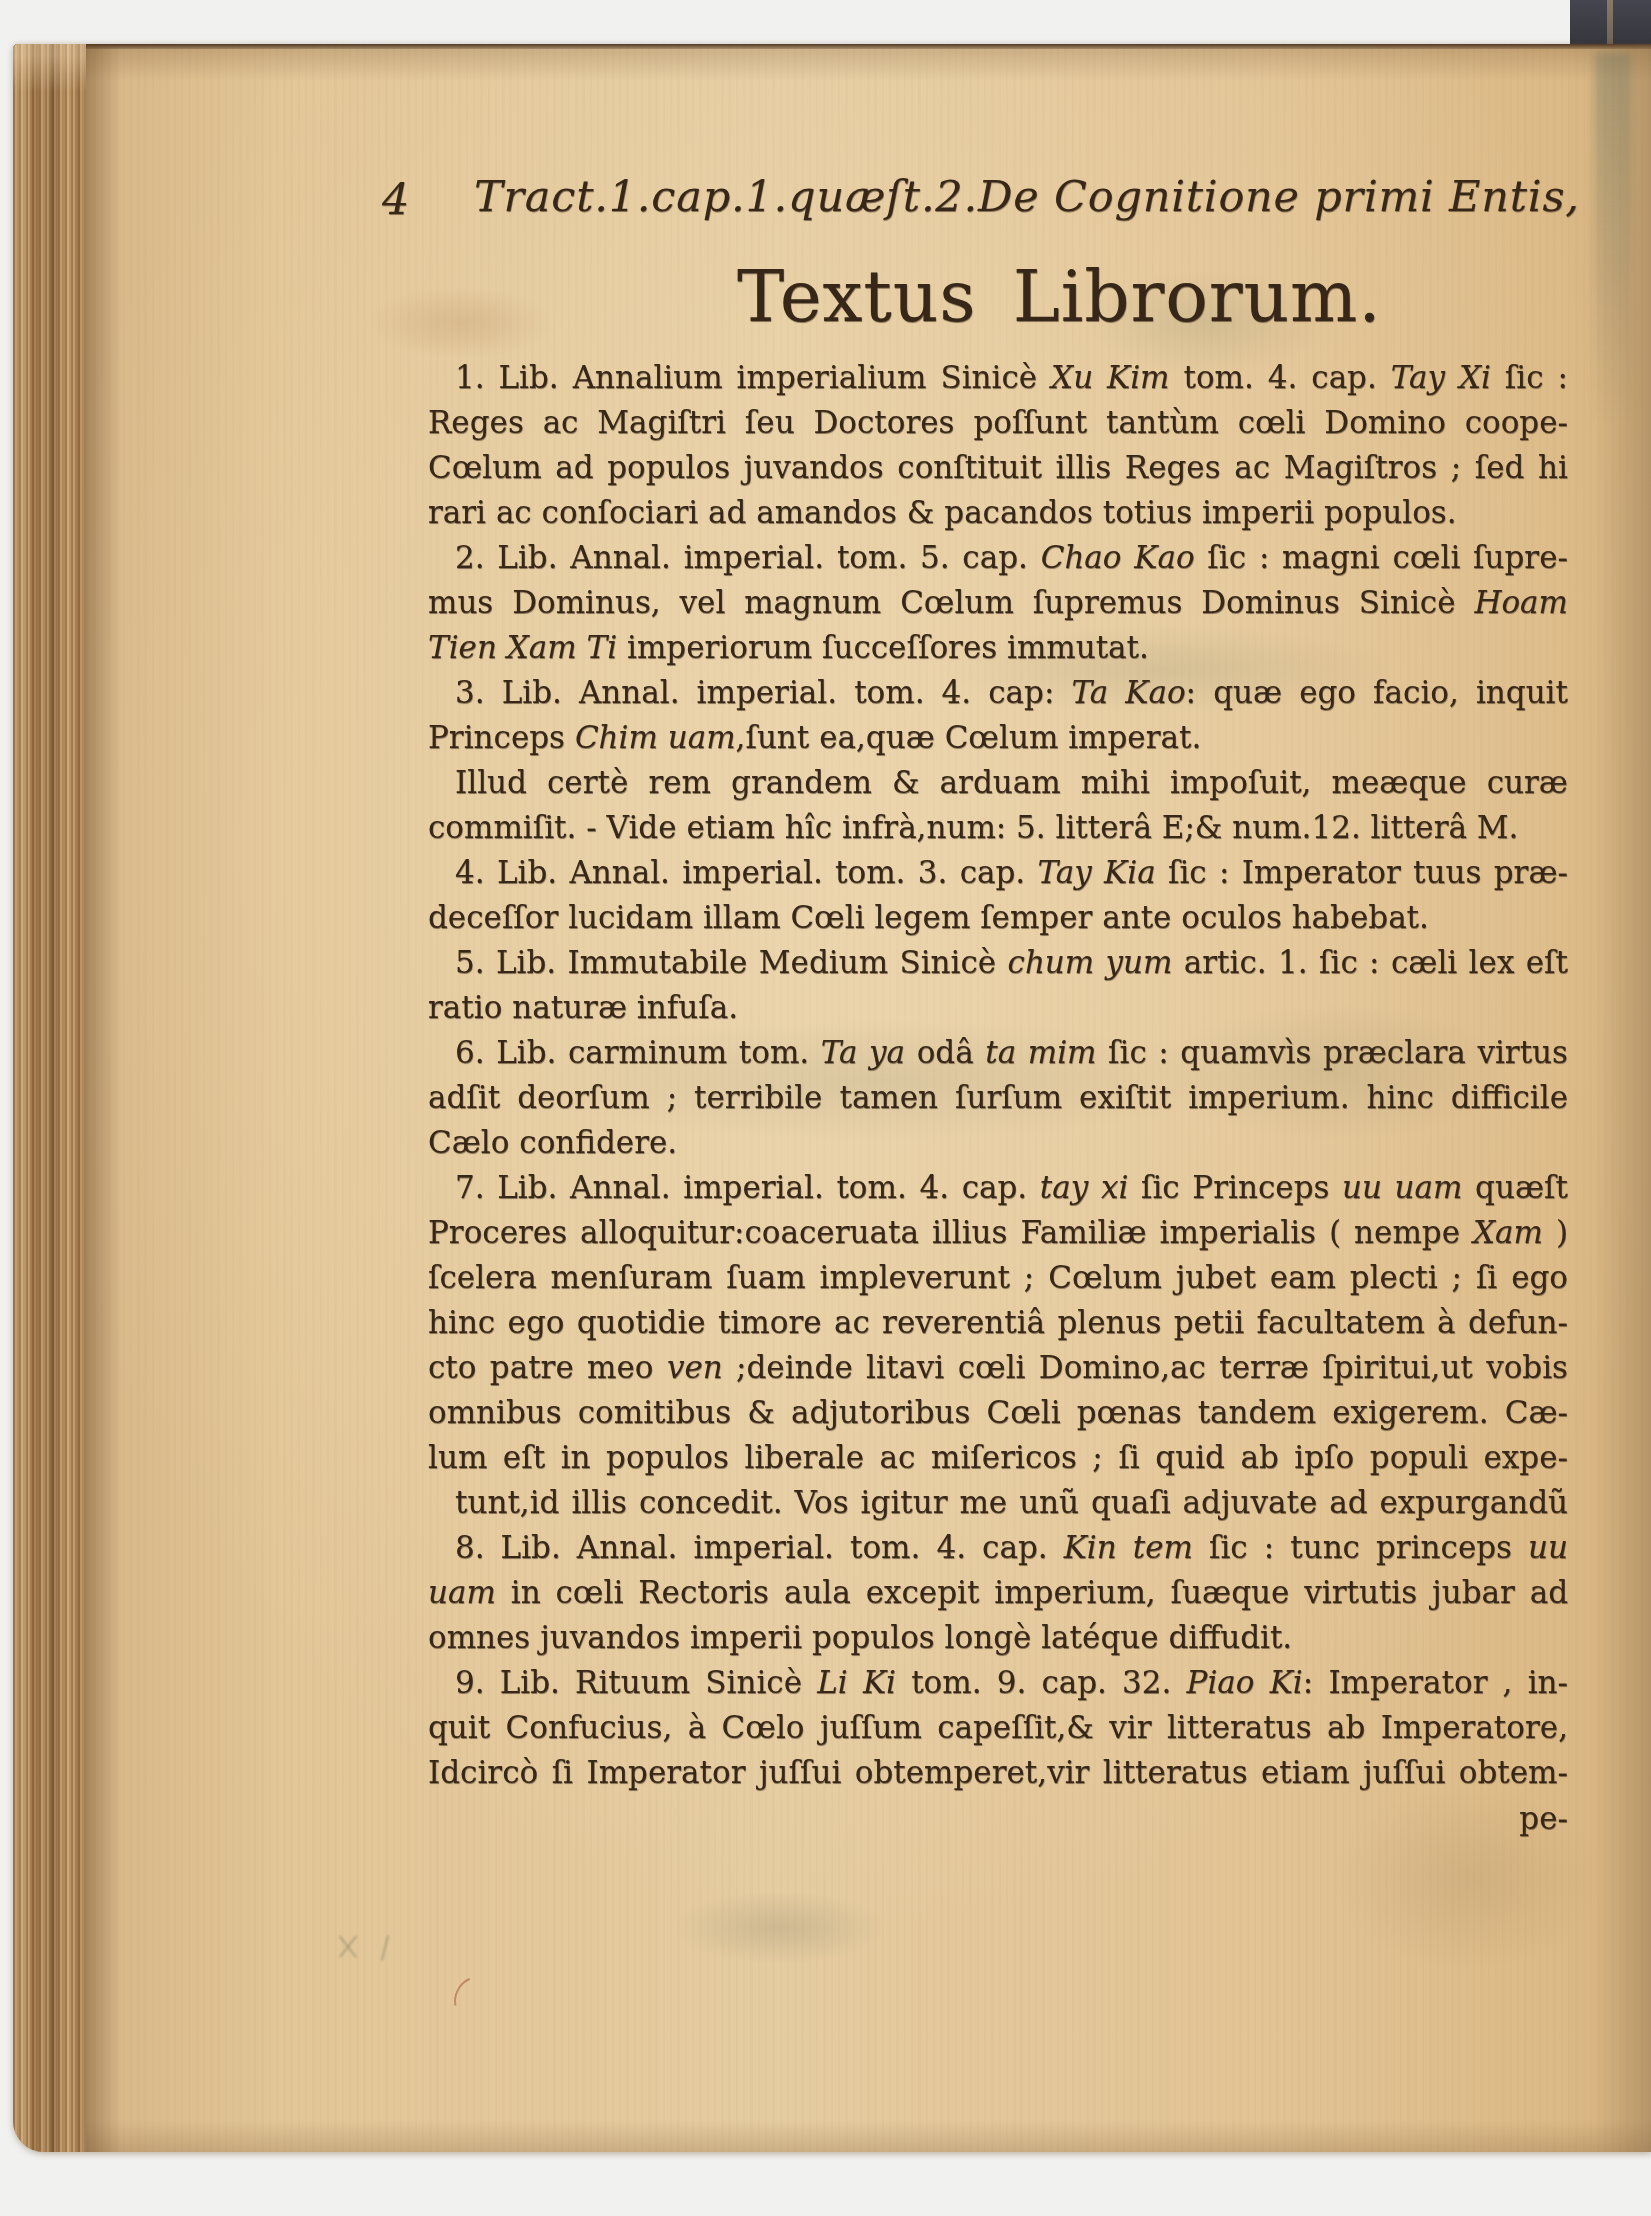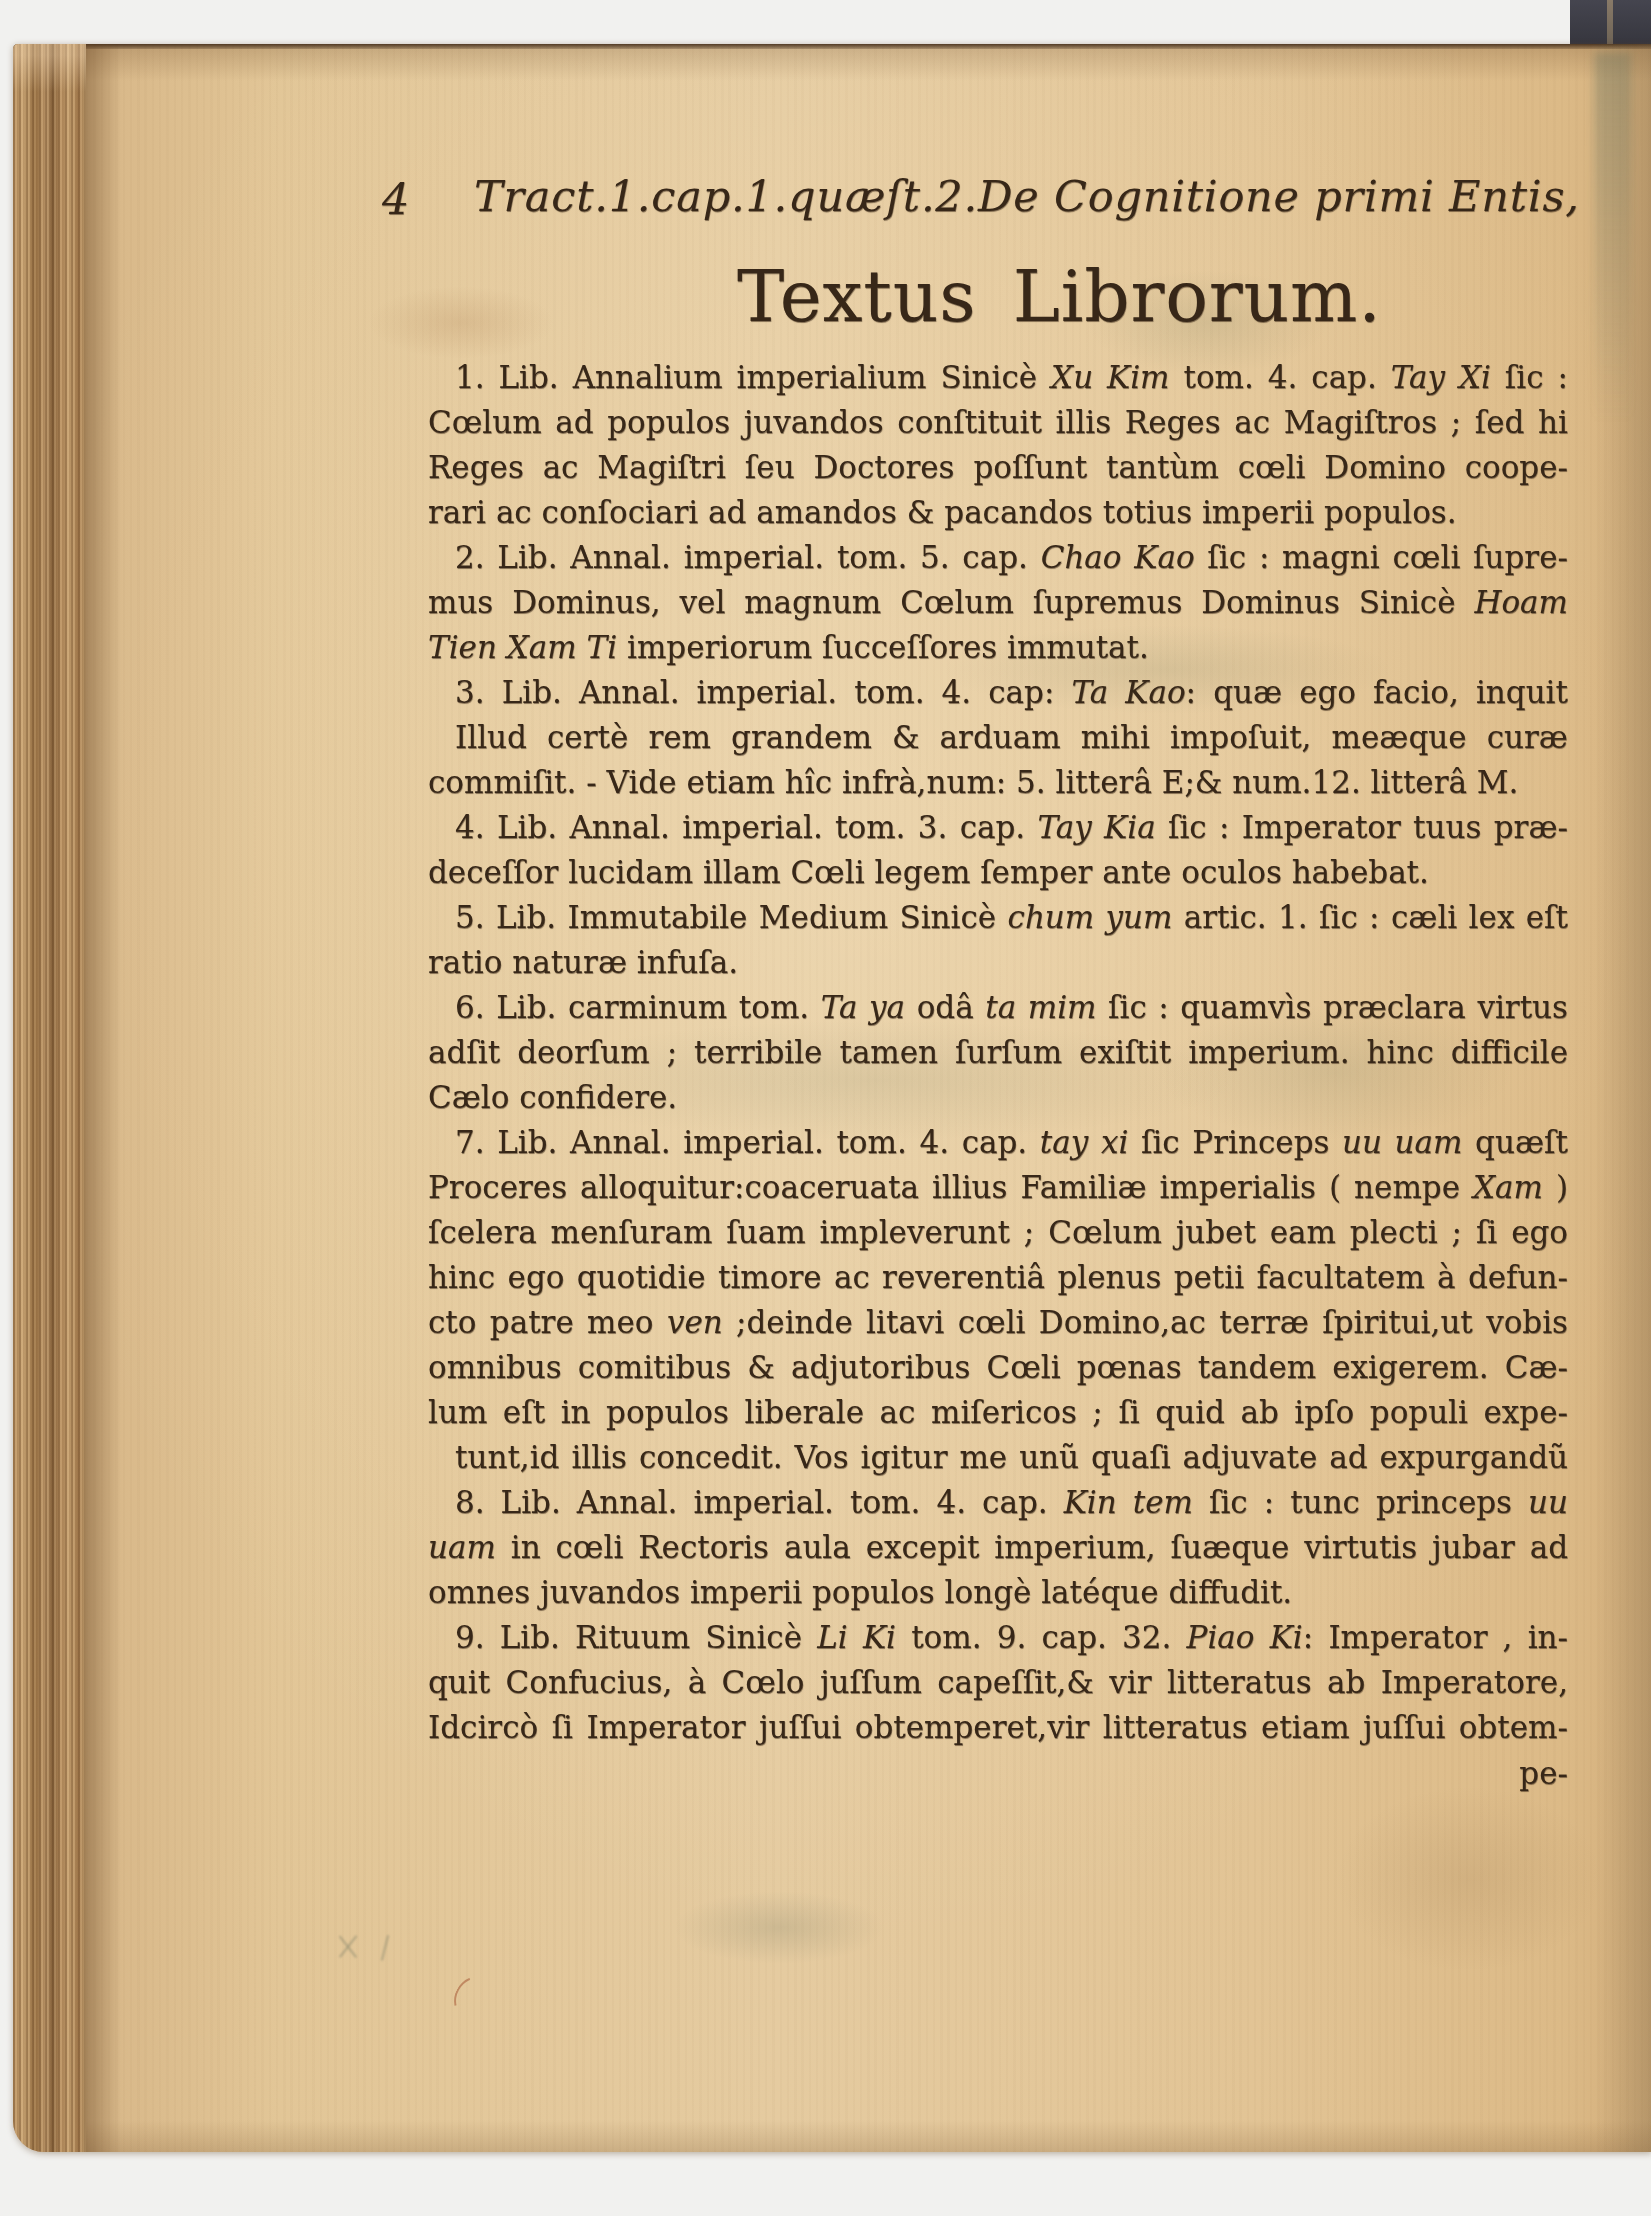--- a/index.html
+++ b/index.html
@@ -124,27 +124,28 @@
     <div class="header-row">
       <span class="page-number">4</span>
       <span class="running-header">Tract.1.cap.1.quæſt.2.De Cognitione primi Entis,</span>
     </div>
 
     <div class="section-title">Textus Librorum.</div>
 
     <div class="body-lines">
 
       <div class="line start j"><span>1. Lib. Annalium imperialium Sinicè </span><i>Xu Kim</i><span> tom. 4. cap. </span><i>Tay Xi</i><span> ſic :</span></div>
+        <div class="line j"><span>Reges ac Magiſtri ſeu Doctores poſſunt tantùm cœli Domino coope-</span></div>
         <div class="line j"><span>Cœlum ad populos juvandos conſtituit illis Reges ac Magiſtros ; ſed hi</span></div>
-        <div class="line j"><span>Reges ac Magiſtri ſeu Doctores poſſunt tantùm cœli Domino coope-</span></div>
         <div class="line"><span>rari ac conſociari ad amandos &amp; pacandos totius imperii populos.</span></div>
         <div class="line start j"><span>2. Lib. Annal. imperial. tom. 5. cap. </span><i>Chao Kao</i><span> ſic : magni cœli ſupre-</span></div>
         <div class="line j"><span>mus Dominus, vel magnum Cœlum ſupremus Dominus Sinicè </span><i>Hoam</i></div>
         <div class="line"><i>Tien Xam Ti</i><span> imperiorum ſucceſſores immutat.</span></div>
         <div class="line start j"><span>3. Lib. Annal. imperial. tom. 4. cap: </span><i>Ta Kao</i><span>: quæ ego facio, inquit</span></div>
+        <div class="line"><span>Princeps </span><i>Chim uam</i><span>,ſunt ea,quæ Cœlum imperat.</span></div>
         <div class="line start j"><span>Illud certè rem grandem &amp; arduam mihi impoſuit, meæque curæ</span></div>
         <div class="line"><span>commiſit. - Vide etiam hîc infrà,num: 5. litterâ E;&amp; num.12. litterâ M.</span></div>
         <div class="line start j"><span>4. Lib. Annal. imperial. tom. 3. cap. </span><i>Tay Kia</i><span> ſic : Imperator tuus præ-</span></div>
         <div class="line"><span>deceſſor lucidam illam Cœli legem ſemper ante oculos habebat.</span></div>
         <div class="line start j"><span>5. Lib. Immutabile Medium Sinicè </span><i>chum yum</i><span> artic. 1. ſic : cæli lex eſt</span></div>
         <div class="line"><span>ratio naturæ infuſa.</span></div>
         <div class="line start j"><span>6. Lib. carminum tom. </span><i>Ta ya</i><span> odâ </span><i>ta mim</i><span> ſic : quamvìs præclara virtus</span></div>
         <div class="line j"><span>adſit deorſum ; terribile tamen ſurſum exiſtit imperium. hinc difficile</span></div>
         <div class="line"><span>Cælo confidere.</span></div>
         <div class="line start j"><span>7. Lib. Annal. imperial. tom. 4. cap. </span><i>tay xi</i><span> ſic Princeps </span><i>uu uam</i><span> quæſt</span></div>

